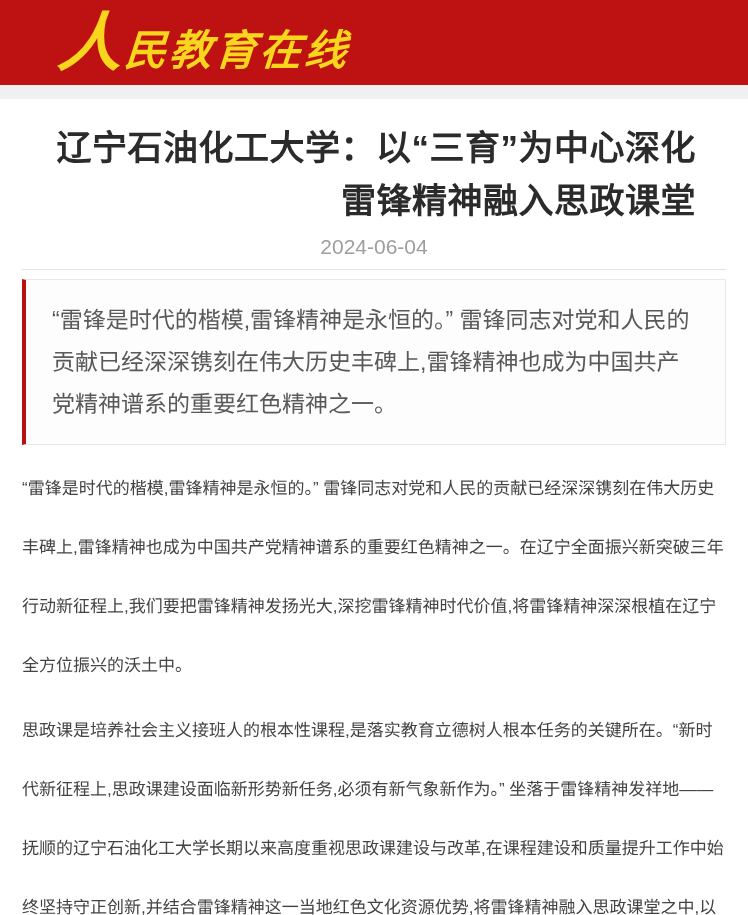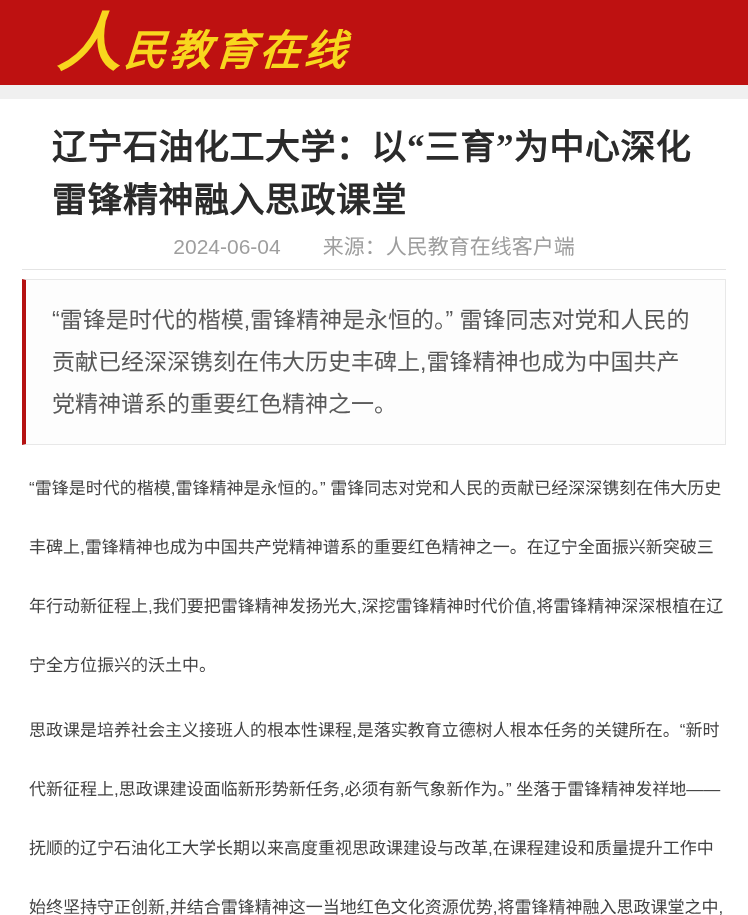--- a/index.html
+++ b/index.html
@@ -49,23 +49,22 @@
   
   .content {
     padding: 0 22px;
   }
   .title {
     margin: 22px 30px 0;
     font-size: 35px;
     line-height: 53px;
     font-weight: bold;
     letter-spacing: 0.5px;
-    text-align: left;
+    text-align: right;
     color: #2b2b2b;
-    font-family: Liberation Serif, serif;
   }
   .meta {
     margin-top: 8px;
     display: flex;
     justify-content: center;
     column-gap: 42px;
     font-size: 21px;
     line-height: 24px;
     color: #9e9e9e;
     white-space: nowrap;
@@ -85,39 +84,38 @@
     line-height: 42px;
     color: #595959;
   }
   .body {
     margin-top: 14px;
     font-size: 17px;
     line-height: 59px;
     color: #434343;
   }
   .body p {
-    margin: 0 0 6px 7px;
+    margin: 0 0 6px 0;
   }
 </style>
 </head>
 <body>
 
 <div class="banner">
   <span class="logo">人民教育在线</span>
 </div>
 
 <div class="strip"></div>
 
 <div class="content">
 
   <h1 class="title">辽宁石油化工大学：以“三育”为中心深化雷锋精神融入思政课堂</h1>
 
   <div class="meta">
     <span>2024-06-04</span>
-    <span>来源：人民教育在线客户端</span>
   </div>
 
   <div class="divider"></div>
 
   <blockquote class="quote">
     <span>“雷锋是时代的楷模,雷锋精神是永恒的。” 雷锋同志对党和人民的贡献已经深深镌刻在伟大历史丰碑上,雷锋精神也成为中国共产党精神谱系的重要红色精神之一。</span>
   </blockquote>
 
   <div class="body">
     <p>“雷锋是时代的楷模,雷锋精神是永恒的。” 雷锋同志对党和人民的贡献已经深深镌刻在伟大历史丰碑上,雷锋精神也成为中国共产党精神谱系的重要红色精神之一。在辽宁全面振兴新突破三年行动新征程上,我们要把雷锋精神发扬光大,深挖雷锋精神时代价值,将雷锋精神深深根植在辽宁全方位振兴的沃土中。</p>

